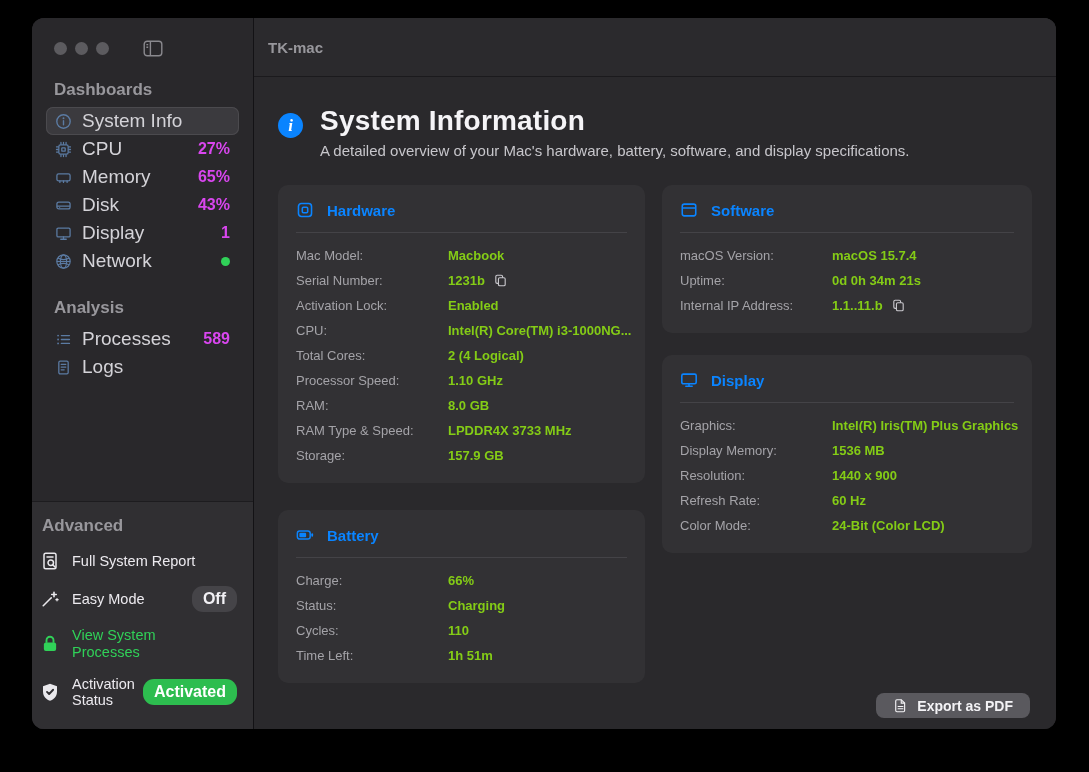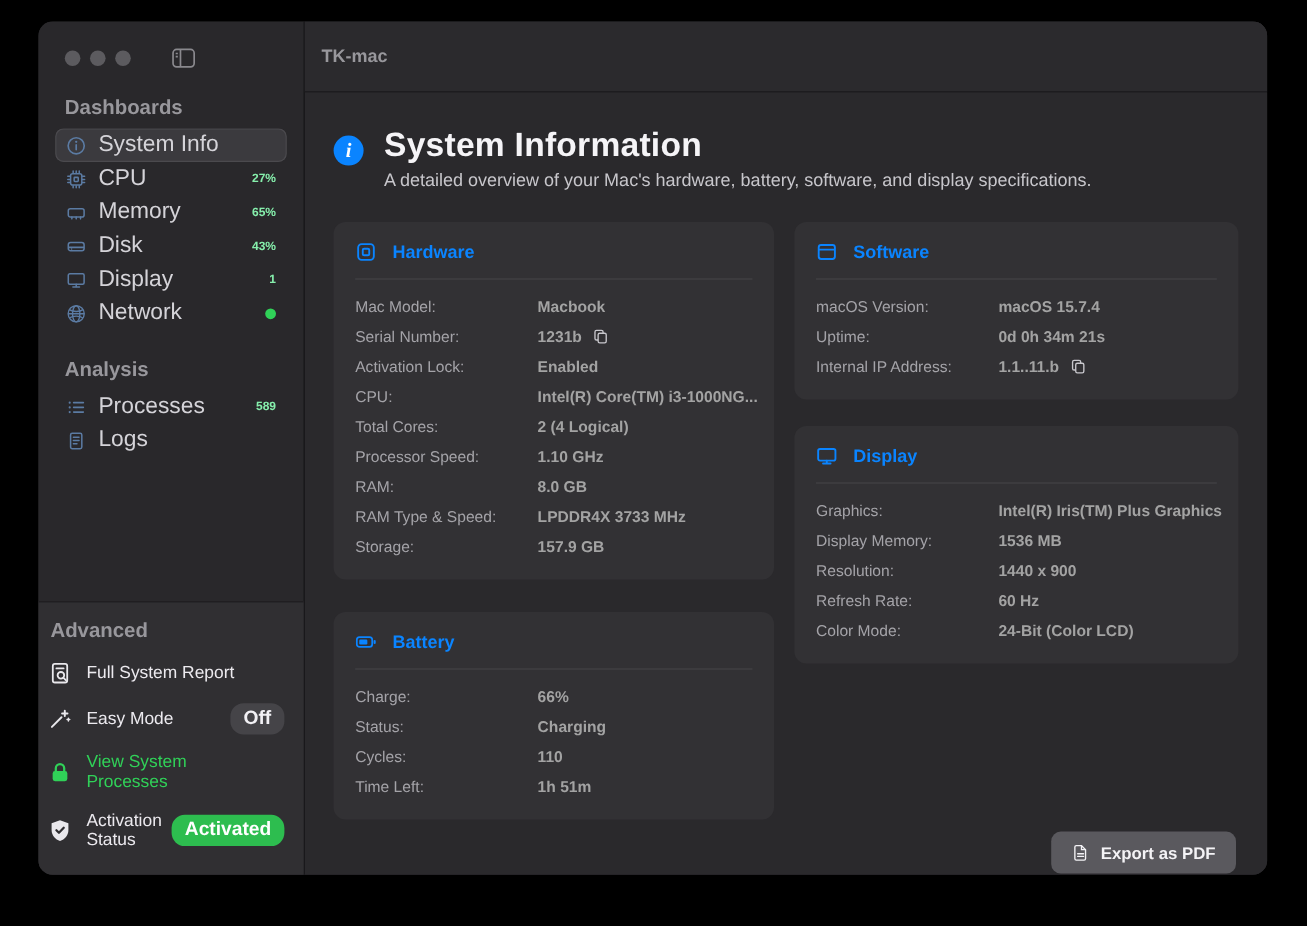--- a/index.html
+++ b/index.html
@@ -14,21 +14,21 @@
   .traffic-row { display:flex; align-items:center; padding:22px 0 0 22px; height:38px; }
   .tl-dot { width:13px; height:13px; border-radius:50%; background:#5c5b5f; margin-right:8px; }
   .toggle-btn { margin-left:26px; color:#8a898e; }
   .side-scroll { padding:0 14px; display:flex; flex-direction:column; flex:1 1 auto; }
   .section-label { font-size:17px; font-weight:bold; color:#98979c; margin:24px 0 7px 8px; }
   .nav-item { display:flex; align-items:center; height:28px; padding:0 9px;
               border-radius:7px; cursor:default; }
   .nav-item.selected { background:#3b3a3e; box-shadow:inset 0 0 0 1px #4b4a4e; }
   .nav-icon { width:17px; height:17px; color:#5b7ba3; margin-right:10px; flex:0 0 17px; }
   .nav-label { font-size:19px; color:#d4d3d8; flex:1 1 auto; }
-  .nav-value { font-size:10px; font-weight:600; color:#86efac; }
+  .nav-value { font-size:16px; font-weight:600; color:#d946ef; }
   .green-dot { width:9px; height:9px; border-radius:50%; background:#30d158; }
 
   .advanced { margin-top:auto; background:#302f32; border-top:1px solid #1d1c1f;
               padding:14px 16px 20px 8px; }
   .adv-item { display:flex; align-items:center; margin-top:15px; }
   .adv-icon { width:20px; height:20px; margin-right:12px; color:#e9e8ec; flex:0 0 20px; }
   .adv-label { font-size:14.5px; font-weight:500; color:#eceaef; flex:1 1 auto; line-height:1.15; }
   .adv-item.green .adv-icon, .adv-item.green .adv-label { color:#30d158; }
   .pill { font-size:16px; font-weight:600; color:#f2f1f5; background:#454448;
           border-radius:11px; padding:4px 11px; }
@@ -55,26 +55,26 @@
   .col { display:flex; flex-direction:column; }
   .col.left { gap:27px;justify-content:space-between; } .col.right { gap:22px; }
   .card { background:#323134; border-radius:10px; padding:16px 18px 20px 18px; }
   .card-head { display:flex; align-items:center; color:#0a84ff; }
   .card-head-icon { width:18px; height:18px; margin-right:13px; flex:0 0 18px; }
   .card-title { font-size:15px; font-weight:bold; }
   .card-divider { height:1px; background:#444347; margin:13px 0 15px 0; }
   .row { display:grid; grid-template-columns:152px 1fr; align-items:center; margin-bottom:10px; }
   .row:last-child { margin-bottom:0; }
   .row-label { font-size:13px; color:#a4a3a8; }
-  .row-value { font-size:13px; font-weight:bold; color:#a3a3a3; white-space:nowrap;
+  .row-value { font-size:13px; font-weight:bold; color:#84cc16; white-space:nowrap;
                display:flex; align-items:center; }
   .copy-btn { width:15px; height:15px; margin-left:8px; color:#c9c8cd; cursor:pointer; }
 
   .footer-row { display:flex; justify-content:flex-end; margin-top:10px; padding-right:2px; }
-  .export-btn { display:flex; align-items:center; height:35px; padding:0 17px; gap:9px;
+  .export-btn { display:flex; align-items:center; height:25px; padding:0 17px; gap:9px;
                 background:#5a595e; border:none; border-radius:8px; color:#f4f3f6;
                 font-size:14px; font-weight:600; font-family:"Liberation Sans",sans-serif;
                 cursor:pointer; }
   .export-btn svg { width:15px; height:15px; }
   svg { display:block; }
 </style>
 </head>
 <body>
 
 <div class="window">

